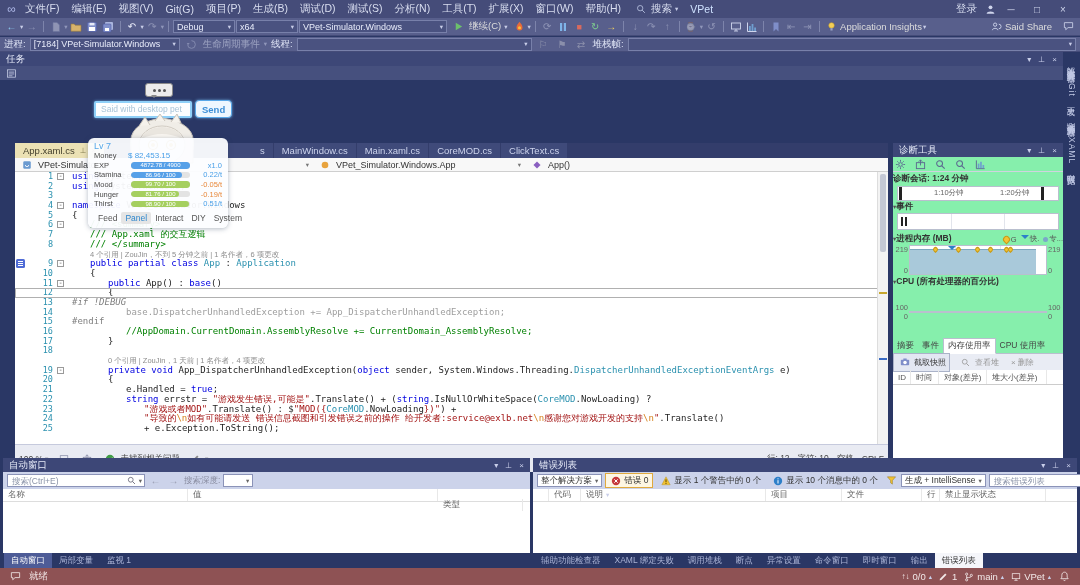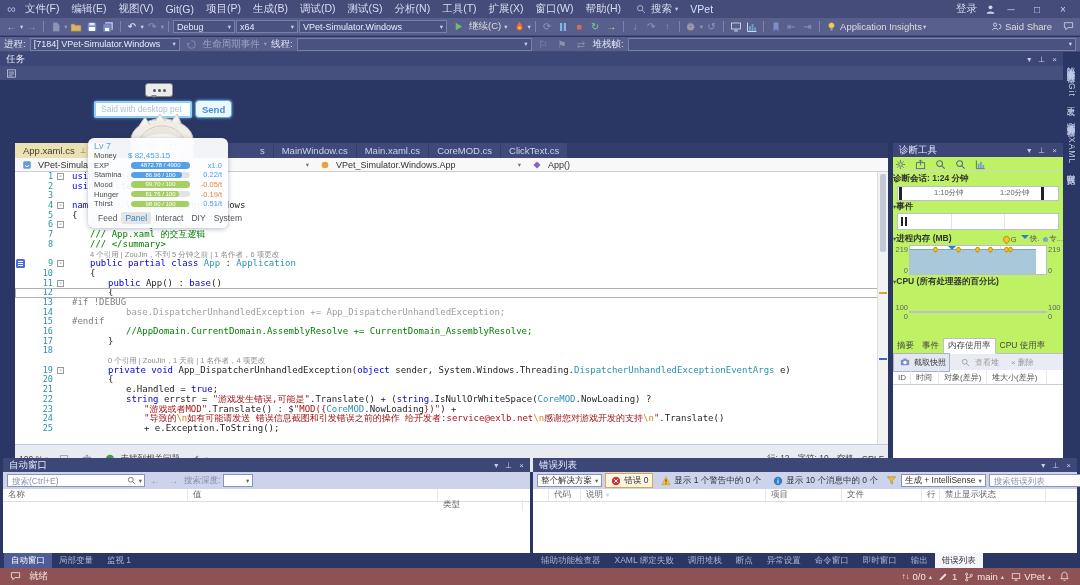--- a/index.html
+++ b/index.html
@@ -46,21 +46,21 @@
   .cur{outline:1px solid #b0b0b0;outline-offset:-1px}
   .k{color:#0000e0}.t{color:#2b91af}.s{color:#a31515}.c{color:#008000}
   .g{color:#9e9e9e}.pp{color:#808080}.e{color:#d6821e}.p{color:#1e1e1e}
   .refmark{position:absolute;left:1px;top:0;width:9px;height:9px;background:#4f6bd6;border-radius:1.5px}
   .refmark:after{content:"";position:absolute;left:2px;top:2px;width:5px;height:1px;background:#fff;box-shadow:0 2px 0 #fff,0 4px 0 #fff}
   #editor-status{height:28px;background:#e9ebf3;border-top:1px solid #c6cadd;display:flex;align-items:center;font-size:8.5px;color:#444;padding:0 4px;gap:8px;box-sizing:border-box}
   #edscroll{position:absolute;right:0;top:29px;width:11px;height:272px;background:#f3f3f3;border-left:1px solid #ddd;box-sizing:border-box}
   #edscroll .thumb{position:absolute;left:2px;right:2px;top:2px;height:78px;background:#c4c8d4;border-radius:2px}
   #edscroll .mk{position:absolute;left:1px;right:1px;height:2px}
   
-  #diag{left:893px;top:143px;width:170px;height:312px;background:#bef264;font-size:8.5px;color:#333}
+  #diag{left:893px;top:143px;width:170px;height:312px;background:#86efac;font-size:8.5px;color:#333}
   .drow{display:flex;align-items:center;padding:0 0;box-sizing:border-box}
   .chartbox{position:relative;background:#fff;border:1px solid #b9bfce;box-sizing:border-box}
   .gline{position:absolute;top:0;bottom:0;width:1px;background:#e2e5ec}
   .axcol{width:15px;font-size:7.5px;color:#666;display:flex;flex-direction:column;justify-content:space-between;align-items:flex-end;padding:0 1px;box-sizing:border-box}
   .axcol.r{align-items:flex-start}
   .dtab{padding:1px 4px;color:#444}
   .dtab.act{background:#fff;border:1px solid #b9bfce;border-bottom:1px solid #fff}
   .dbtn{display:flex;align-items:center;gap:2px;padding:1px 3px;font-size:8px;border:1px solid transparent}
   .dbtn.en{background:#e3e7f2;border-color:#aab2c8;color:#333}
   .dbtn.dis{color:#999}
@@ -394,21 +394,21 @@
         <div class="crow"><span class="ln">4</span><span class="om"><span class="foldbox">-</span></span><span class="ctext" style="padding-left: 4px;"><span class="k">namespace</span><span class="p"> VPet_Simulator.Windows</span></span></div>
         <div class="crow"><span class="ln">5</span><span class="om"></span><span class="ctext" style="padding-left: 4px;"><span class="p">{</span></span></div>
         <div class="crow"><span class="ln">6</span><span class="om"><span class="foldbox">-</span></span><span class="ctext" style="padding-left: 22px;"><span class="c">/// &lt;summary&gt;</span></span></div>
         <div class="crow"><span class="ln">7</span><span class="om"></span><span class="ctext" style="padding-left: 22px;"><span class="c">/// App.xaml 的交互逻辑</span></span></div>
         <div class="crow"><span class="ln">8</span><span class="om"></span><span class="ctext" style="padding-left: 22px;"><span class="c">/// &lt;/summary&gt;</span></span></div>
         <div class="crow cl-row"><span class="ln"></span><span class="om"></span><span class="ctext" style="padding-left: 22px;">4 个引用 | ZouJin，不到 5 分钟之前 | 1 名作者，6 项更改</span></div>
         <div class="crow"><span class="ln" style="position: relative;">9<span class="refmark"></span></span><span class="om"><span class="foldbox">-</span></span><span class="ctext" style="padding-left: 22px;"><span class="k">public</span><span class="p"> </span><span class="k">partial</span><span class="p"> </span><span class="k">class</span><span class="p"> </span><span class="t">App</span><span class="p"> : </span><span class="t">Application</span></span></div>
         <div class="crow"><span class="ln">10</span><span class="om"></span><span class="ctext" style="padding-left: 22px;"><span class="p">{</span></span></div>
         <div class="crow"><span class="ln">11</span><span class="om"><span class="foldbox">-</span></span><span class="ctext" style="padding-left: 40px;"><span class="k">public</span><span class="p"> App() : </span><span class="k">base</span><span class="p">()</span></span></div>
         <div class="crow cur"><span class="ln">12</span><span class="om"></span><span class="ctext" style="padding-left: 40px;"><span class="p">{</span></span></div>
-        <div class="crow"><span class="ln">13</span><span class="om"></span><span class="ctext" style="padding-left: 4px;"><span class="pp">#if !DEBUG</span></span></div>
+        <div class="crow"><span class="ln">13</span><span class="om"></span><span class="ctext" style="padding-left: 4px; font-style: italic;"><span class="pp">#if !DEBUG</span></span></div>
         <div class="crow"><span class="ln">14</span><span class="om"></span><span class="ctext" style="padding-left: 58px;"><span class="g">base.DispatcherUnhandledException += App_DispatcherUnhandledException;</span></span></div>
         <div class="crow"><span class="ln">15</span><span class="om"></span><span class="ctext" style="padding-left: 4px;"><span class="pp">#endif</span></span></div>
         <div class="crow"><span class="ln">16</span><span class="om"></span><span class="ctext" style="padding-left: 58px;"><span class="c">//AppDomain.CurrentDomain.AssemblyResolve += CurrentDomain_AssemblyResolve;</span></span></div>
         <div class="crow"><span class="ln">17</span><span class="om"></span><span class="ctext" style="padding-left: 40px;"><span class="p">}</span></span></div>
         <div class="crow"><span class="ln">18</span><span class="om"></span><span class="ctext" style="padding-left: 4px;"></span></div>
         <div class="crow cl-row"><span class="ln"></span><span class="om"></span><span class="ctext" style="padding-left: 40px;">0 个引用 | ZouJin，1 天前 | 1 名作者，4 项更改</span></div>
         <div class="crow"><span class="ln">19</span><span class="om"><span class="foldbox">-</span></span><span class="ctext" style="padding-left: 40px;"><span class="k">private</span><span class="p"> </span><span class="k">void</span><span class="p"> App_DispatcherUnhandledException(</span><span class="k">object</span><span class="p"> sender, System.Windows.Threading.</span><span class="t">DispatcherUnhandledExceptionEventArgs</span><span class="p"> e)</span></span></div>
         <div class="crow"><span class="ln">20</span><span class="om"></span><span class="ctext" style="padding-left: 40px;"><span class="p">{</span></span></div>
         <div class="crow"><span class="ln">21</span><span class="om"></span><span class="ctext" style="padding-left: 58px;"><span class="p">e.Handled = </span><span class="k">true</span><span class="p">;</span></span></div>
         <div class="crow"><span class="ln">22</span><span class="om"></span><span class="ctext" style="padding-left: 58px;"><span class="k">string</span><span class="p"> errstr = </span><span class="s">"游戏发生错误,可能是"</span><span class="p">.Translate() + (</span><span class="k">string</span><span class="p">.IsNullOrWhiteSpace(</span><span class="t">CoreMOD</span><span class="p">.NowLoading) ?</span></span></div>

